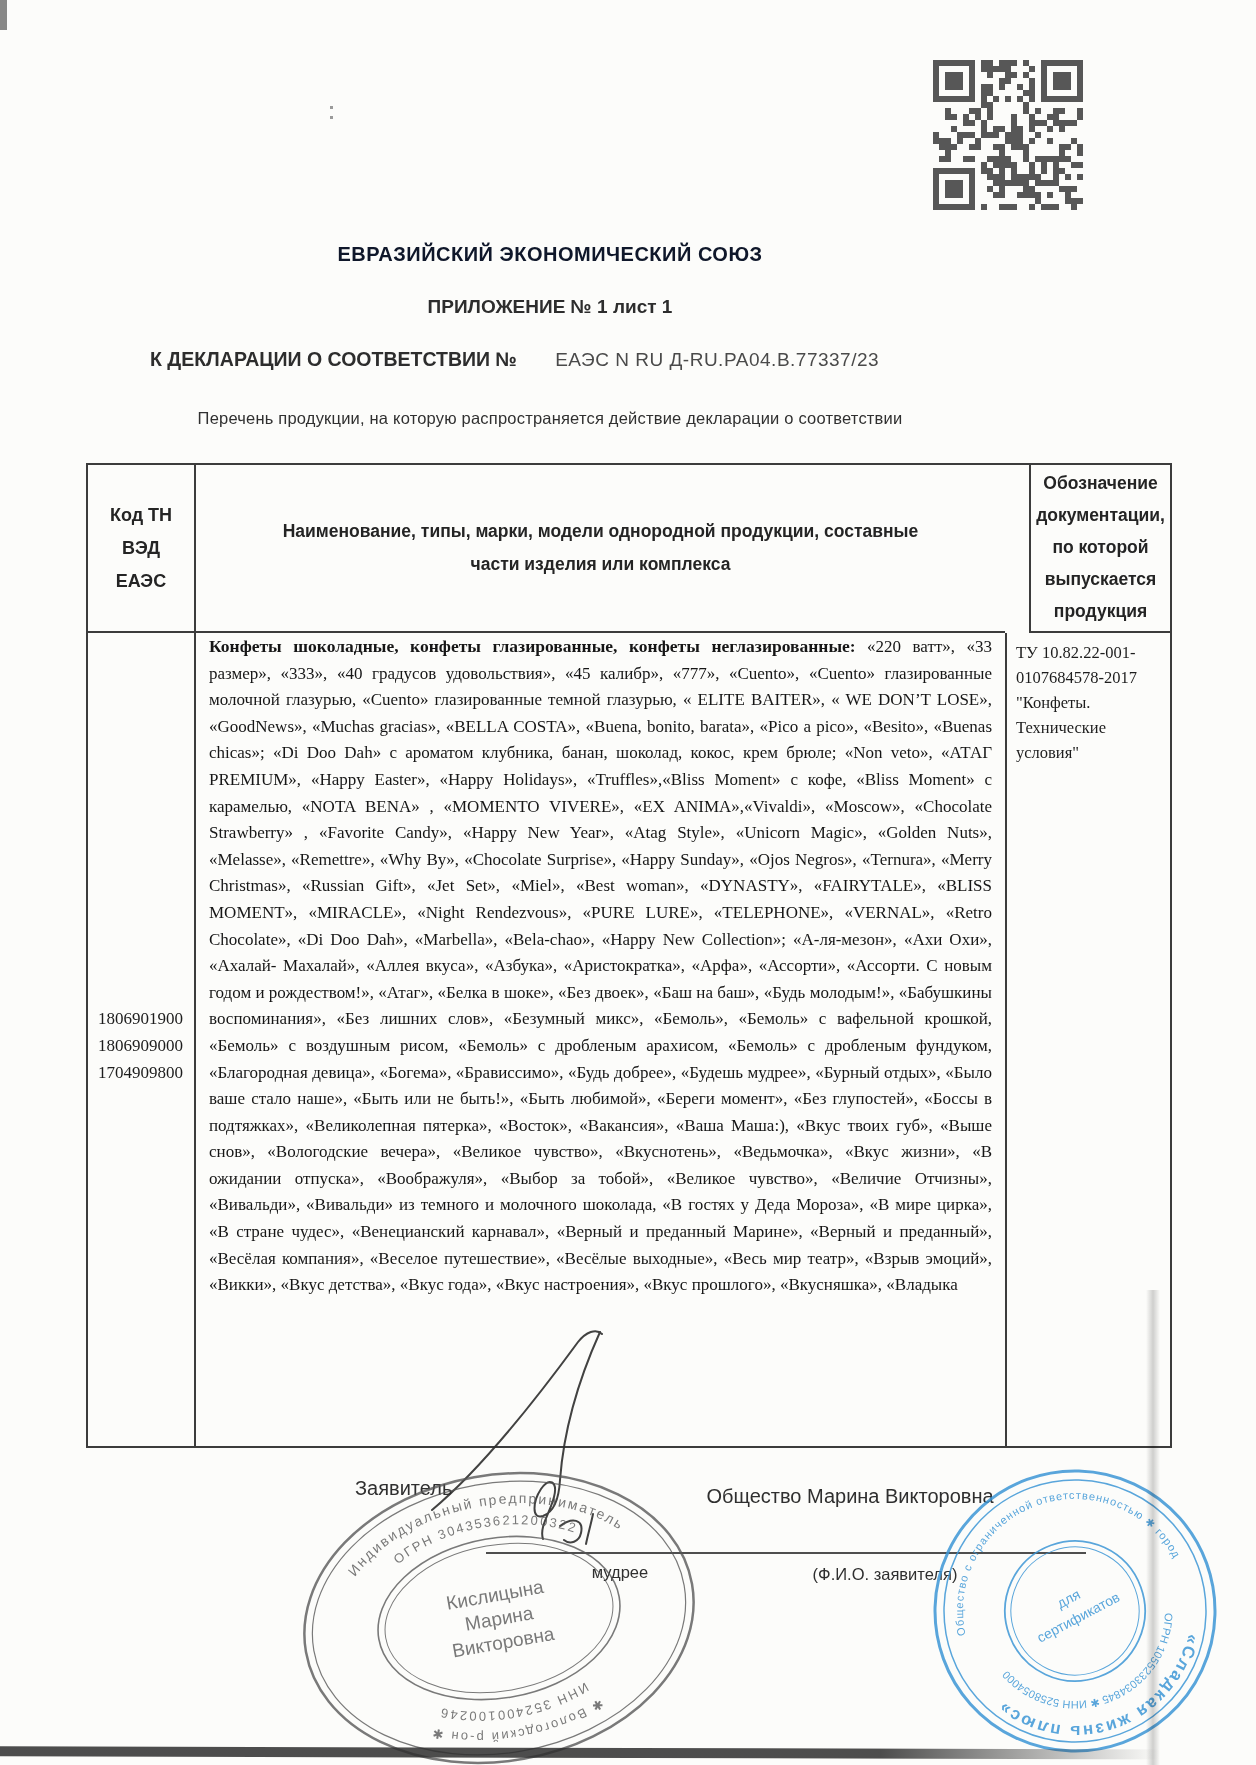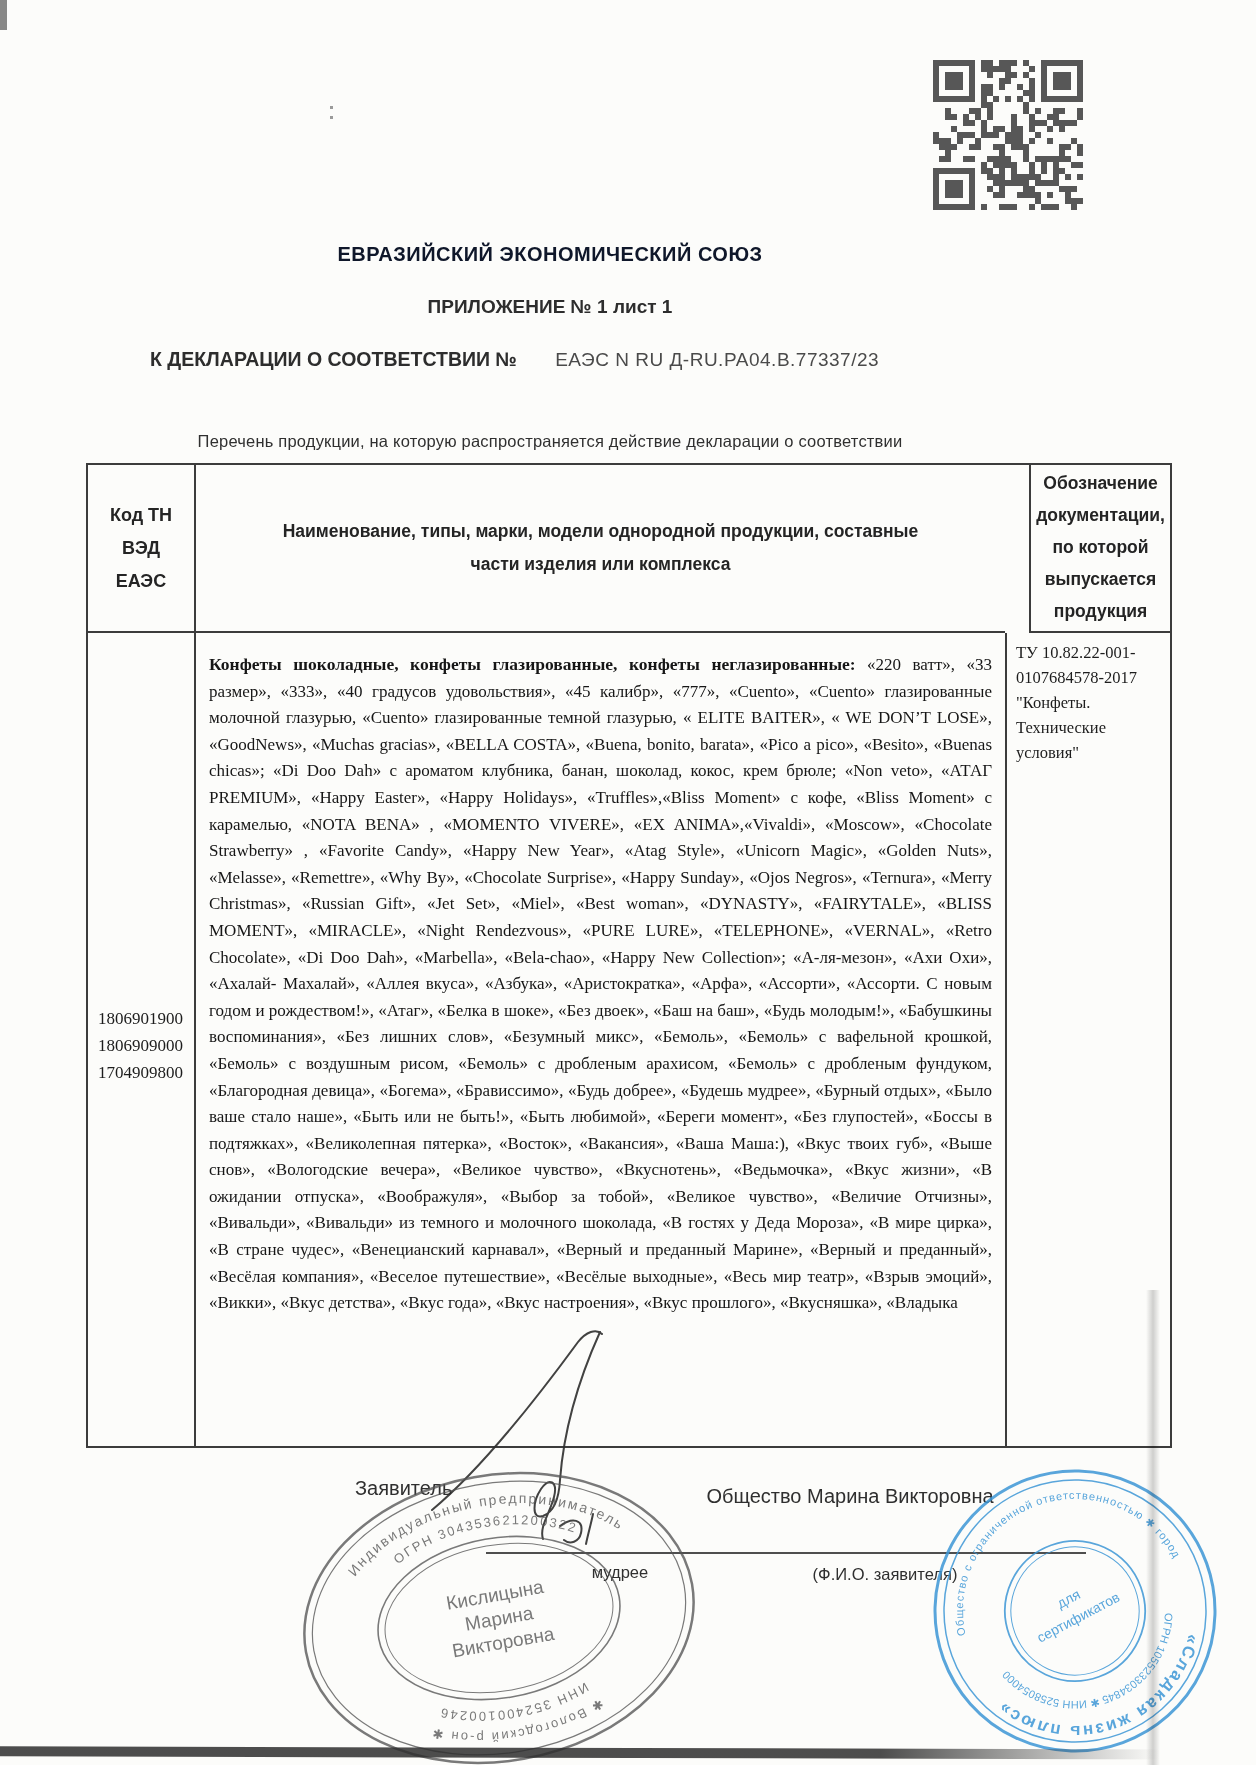--- a/index.html
+++ b/index.html
@@ -7,34 +7,34 @@
         font-family:"Liberation Sans",sans-serif;color:#222;}
   .serif{font-family:"Liberation Serif","DejaVu Serif",serif;}
 
   
   .centerband{position:absolute;left:0;width:1100px;text-align:center;}
   .title1{top:243px;font-size:20px;font-weight:bold;letter-spacing:.5px;color:#0f172a;}
   .title2{top:296px;font-size:19px;font-weight:bold;color:#2d2d2d;}
   .decl-row{position:absolute;left:122px;top:348px;display:flex;align-items:baseline;white-space:nowrap;margin-left:28px;}
   .decl-label{font-size:19.5px;font-weight:bold;color:#2d2d2d;}
   .decl-number{font-size:19px;margin-left:38px;color:#4a4a4a;letter-spacing:.5px;}
-  .subtitle{top:432px;font-size:16.5px;color:#303030;letter-spacing:.2px;}
+  .subtitle{top:409px;font-size:16.5px;color:#303030;letter-spacing:.2px;}
 
   
   .tbl{position:absolute;left:86px;top:463px;width:1086px;border:2.5px solid #3c3c3c;
        display:grid;grid-template-columns:106px 811px 1fr;box-sizing:border-box;}
   .cell{box-sizing:border-box;}
   .hdr{height:168px;border-bottom:2px solid #3c3c3c;font-weight:bold;color:#242424;
        display:flex;align-items:center;justify-content:center;text-align:center;}
   .hdr.c1{font-size:18px;line-height:33px;padding:0 8px;}
   .hdr.c2{font-size:17.5px;line-height:33px;padding:0 60px;border-left:2px solid #3c3c3c;}
   .hdr.c3{font-size:17.5px;line-height:32px;padding:2px 4px;border-left:2px solid #3c3c3c;align-items:flex-start;margin-left:24px;}
   .bdy{height:813px;overflow:hidden;}
   .codes-cell{font-size:17px;line-height:27px;padding:372px 0 0 10px;color:#1d1d1d;}
-  .prod-cell{border-left:2px solid #3c3c3c;padding:18px 13px 0 13px;font-size:17px;line-height:26.6px;
+  .prod-cell{border-left:2px solid #3c3c3c;padding:0 13px 0 13px;font-size:17px;line-height:26.6px;
              text-align:justify;color:#161616;}
   .prod-lead{font-weight:bold;font-size:17.5px;}
   .doc-cell{border-left:2px solid #3c3c3c;padding:7px 7px 0 9px;font-size:16.5px;line-height:25px;color:#1d1d1d;}
 
   
   .applicant{position:absolute;left:355px;top:1477px;font-size:20px;color:#2f2f2f;}
   .sig-line{position:absolute;height:2px;background:#4e4e4e;}
   .sig-line.left{left:486px;top:1552px;width:268px;}
   .sig-line.right{left:668px;top:1552px;width:418px;}
   .sig-caption{position:absolute;font-size:16.5px;color:#2f2f2f;text-align:center;}

